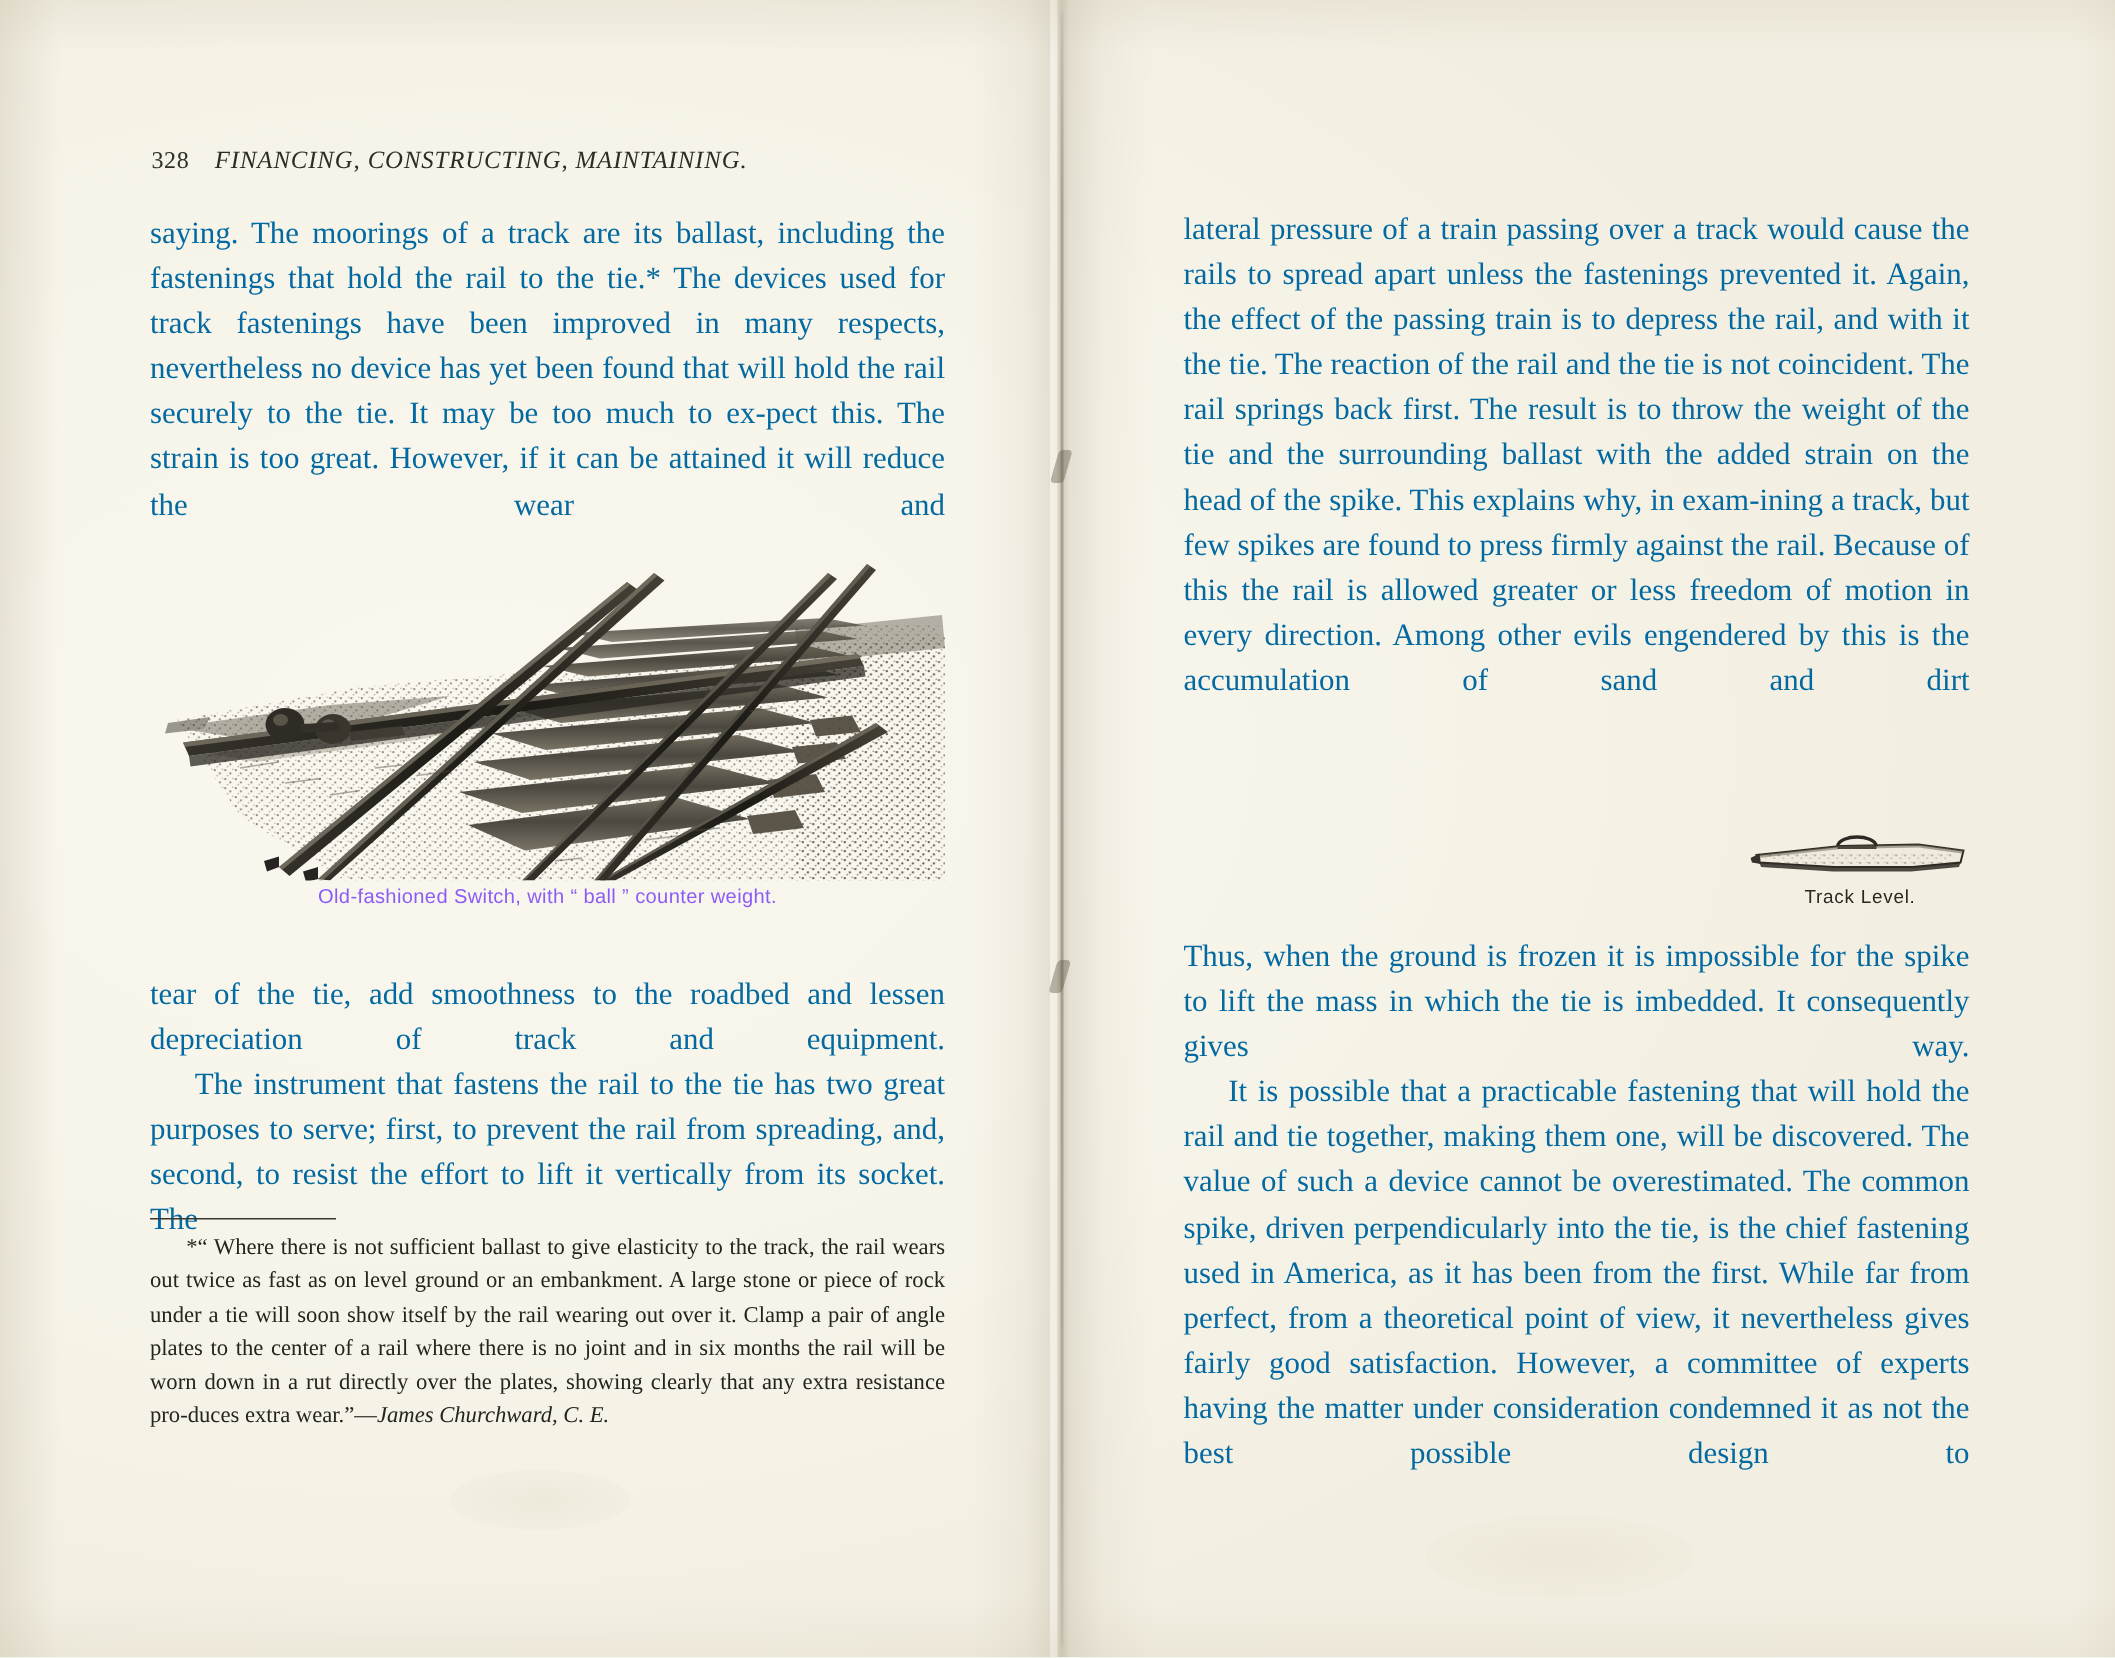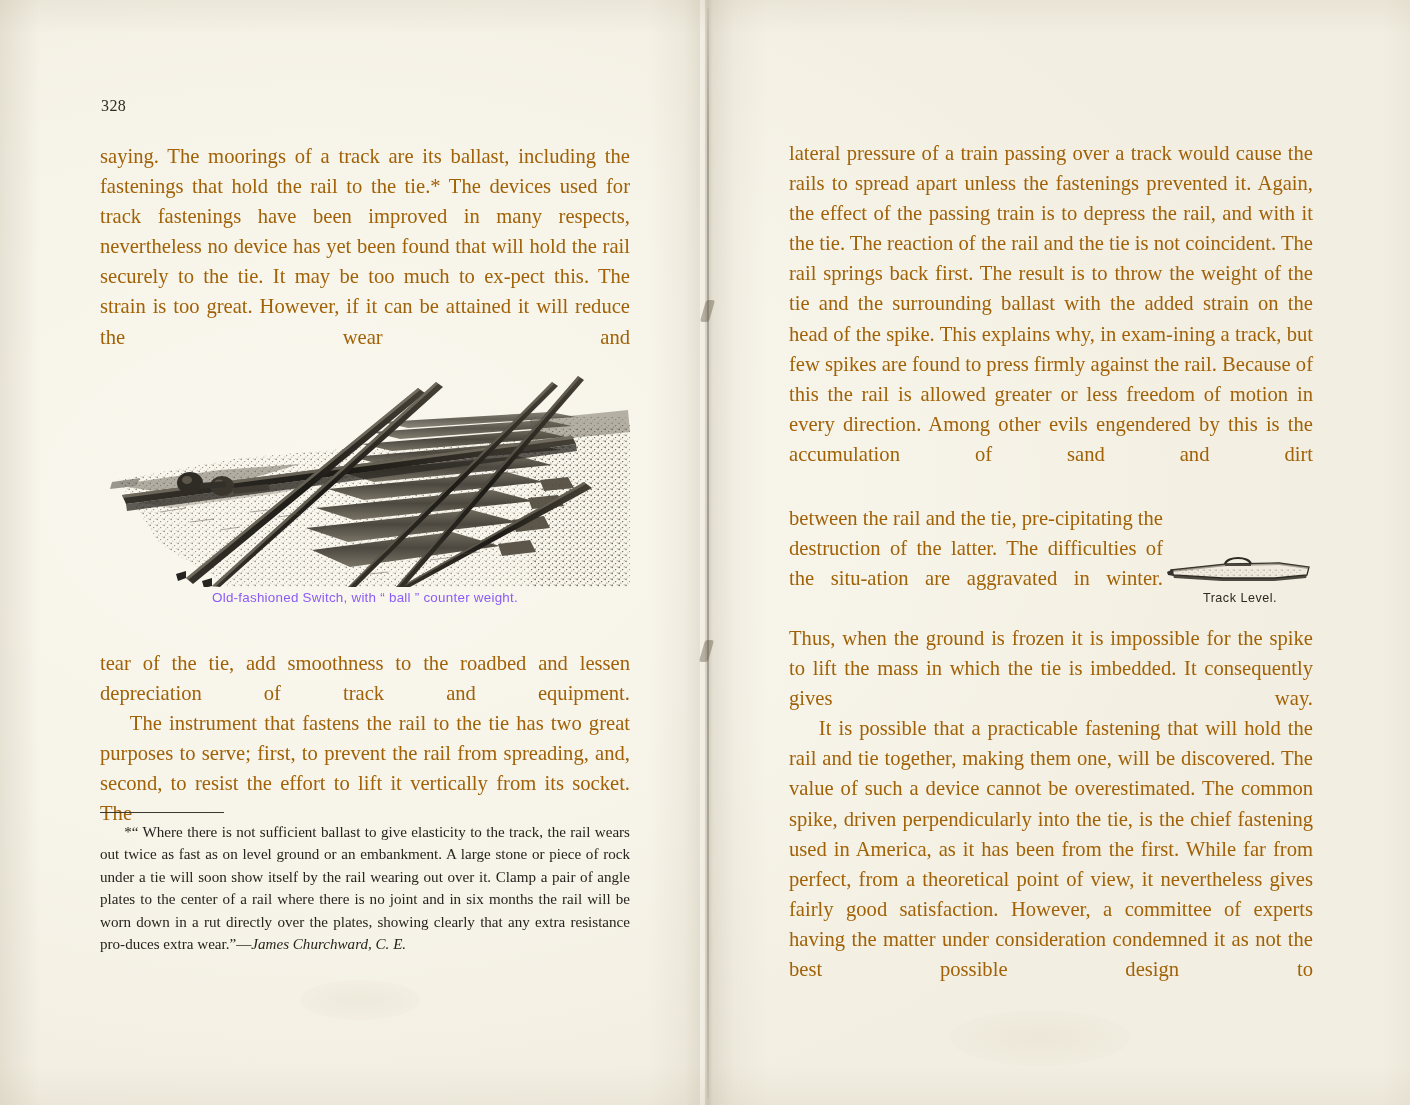--- a/index.html
+++ b/index.html
@@ -128,21 +128,21 @@
     letter-spacing: 0.4px;
     color: #2e2c26;
   }
   .rh-left .folio { margin-right: 17px; }
 
   .col {
     position: absolute;
     width: 530px;
     font-size: 20.6px;
     line-height: 30.1px;
-    color: #a16207;
+    color: #0369a1;
     text-align: justify;
     text-justify: inter-word;
     hyphens: manual;
   }
   .col-left  { left: 100px; top: 141px; }
   .col-right { left: 789px; top: 138px; width: 524px; }
 
   .col p {
     margin: 0;
   }
@@ -239,20 +239,21 @@
 <body>
 
 <div id="page">
 
   <div class="paper-base"></div>
 
   <div class="leaf leaf-left">
 
     <div class="running-head rh-left">
       <span class="folio">328</span>
+      <span>FINANCING, CONSTRUCTING, MAINTAINING.</span>
     </div>
 
     <div class="col col-left">
       <p class="cont full">saying.  The moorings of a track are its ballast, including the fastenings that hold the rail to the tie.*  The devices used for track fastenings have been improved in many respects, nevertheless no device has yet been found that will hold the rail securely to the tie.  It may be too much to ex-pect this.  The strain is too great.  However, if it can be attained it will reduce the wear and</p>
     </div>
 
     <div class="fig-switch">
       <svg class="plate" viewBox="0 0 530 225" preserveAspectRatio="xMidYMid meet">
         <defs>
           <linearGradient id="tieTone" x1="0" y1="0" x2="0" y2="1">
@@ -371,23 +372,20 @@
 
   <div class="leaf leaf-right">
 
     
   </div>
 
   <div class="col col-right">
     <p class="cont full">lateral pressure of a train passing over a track would cause the rails to spread apart unless the fastenings prevented it.  Again, the effect of the passing train is to depress the rail, and with it the tie.  The reaction of the rail and the tie is not coincident.  The rail springs back first.  The result is to throw the weight of the tie and the surrounding ballast with the added strain on the head of the spike.  This explains why, in exam-ining a track, but few spikes are found to press firmly against the rail.  Because of this the rail is allowed greater or less freedom of motion in every direction.  Among other evils engendered by this is the accumulation of sand and dirt</p>
   </div>
 
-  <div class="col wrap-narrow" style="left:789px; top:503px;">
-    <p class="cont full">between the rail and the tie, pre-cipitating the destruction of the latter.  The difficulties of the situ-ation are aggravated in winter.</p>
-  </div>
 
   <div class="col" style="left:789px; top:623px; width:524px;">
     <p class="cont full">Thus, when the ground is frozen it is impossible for the spike to lift the mass in which the tie is imbedded.  It consequently gives way.</p>
     <p class="indent full">It is possible that a practicable fastening that will hold the rail and tie together, making them one, will be discovered.  The value of such a device cannot be overestimated.  The common spike, driven perpendicularly into the tie, is the chief fastening used in America, as it has been from the first.  While far from perfect, from a theoretical point of view, it nevertheless gives fairly good satisfaction.  However, a committee of experts having the matter under consideration condemned it as not the best possible design to</p>
   </div>
 
   <div class="fig-level">
     <svg class="cut" viewBox="0 0 146 33" preserveAspectRatio="xMidYMid meet">
       <defs>
         <pattern id="lvlTex" width="6" height="5" patternUnits="userSpaceOnUse">

